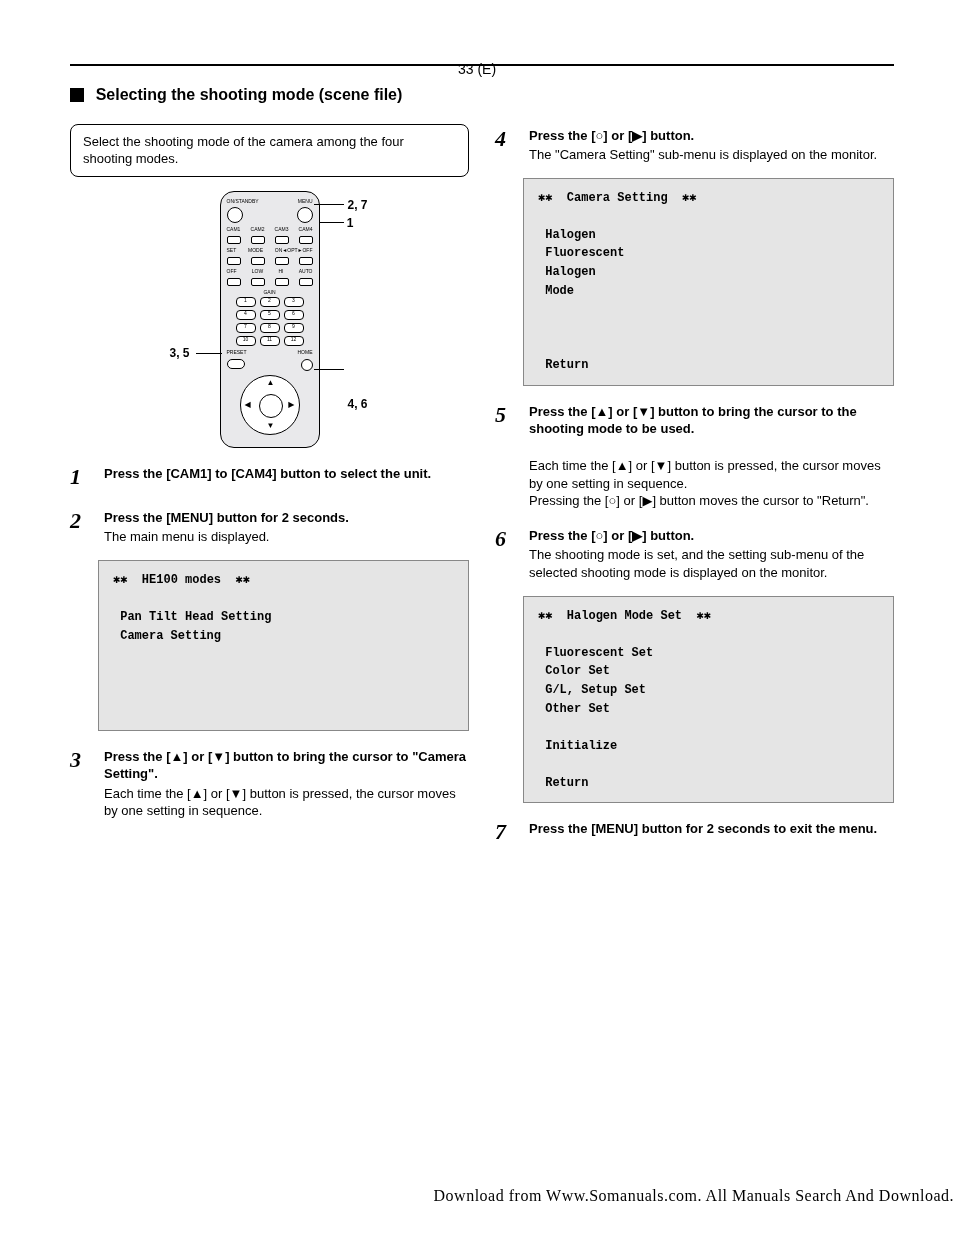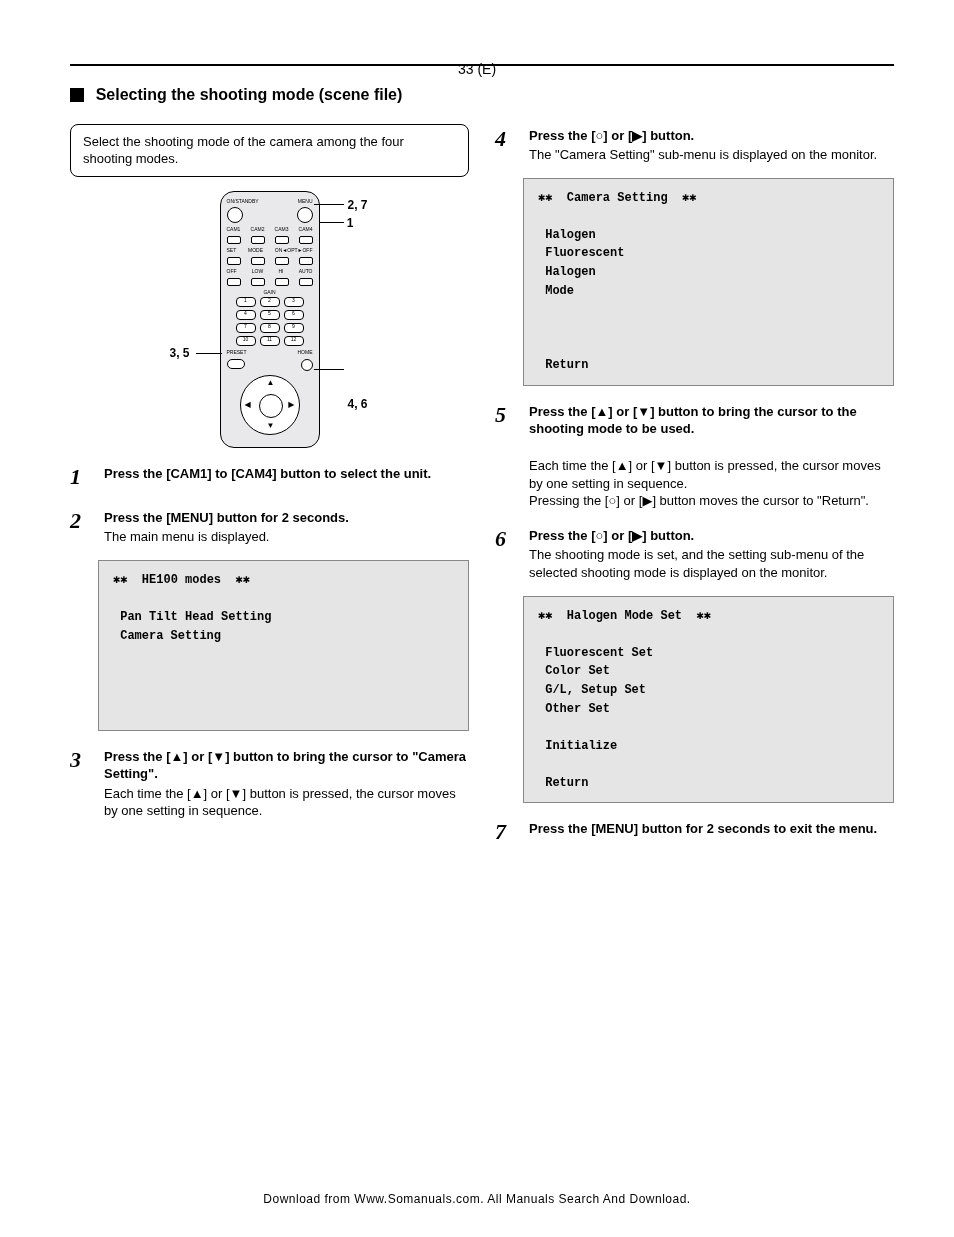--- a/index.html
+++ b/index.html
@@ -130,23 +130,24 @@
   }
   .tri-up::before { content: "▲"; }
   .tri-down::before { content: "▼"; }
   .tri-right::before { content: "▶"; }
   .circ::before { content: "○"; }
   .sym { font-family: Arial, sans-serif; }
   .footer {
     position: absolute;
     bottom: 30px;
     left: 0; right: 0;
-    text-align: center;
-    font-size: 12px;
+    text-align: right;
+    font-size: 16px;
     letter-spacing: 0.5px;
+    font-family: Liberation Serif, serif;
   }
 </style>
 </head>
 <body>
 
 <div class="page-num">33 (E)</div>
 
 <div class="top-rule"></div>
 
 <div>

